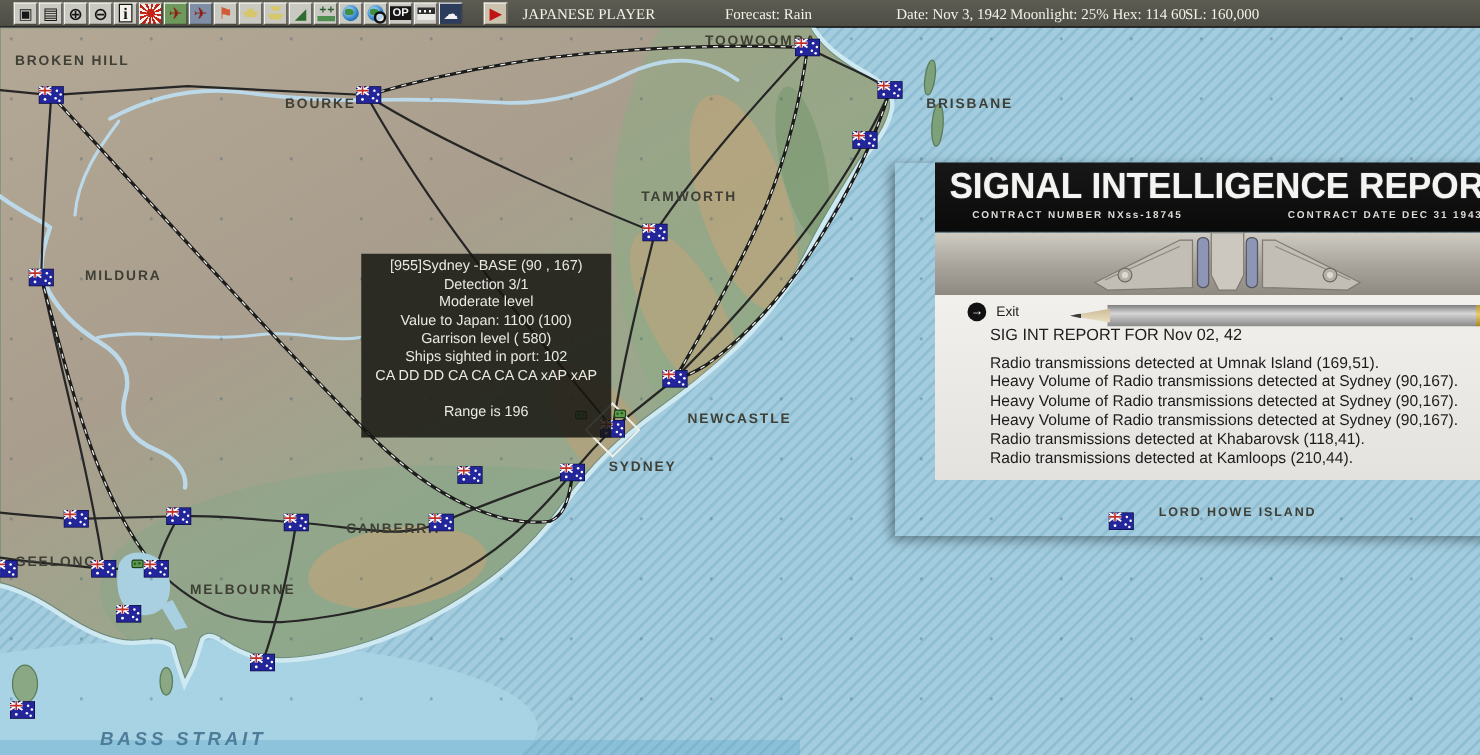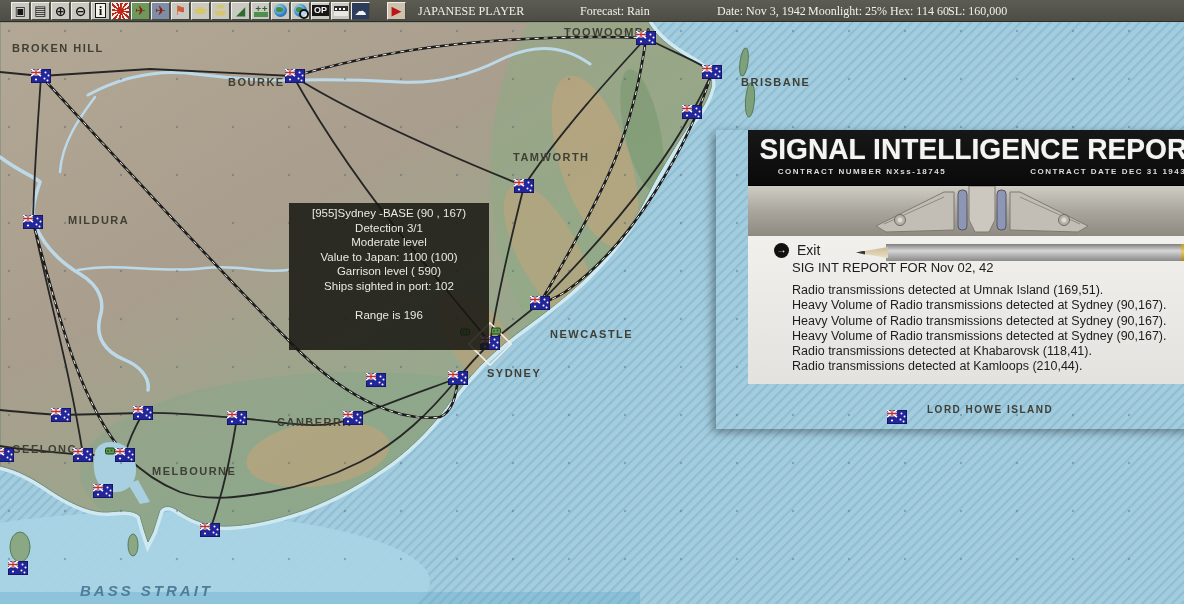--- a/index.html
+++ b/index.html
@@ -75,21 +75,21 @@
   .sg-screw{position:absolute;right:3px;width:9px;height:9px;border-radius:50%;
             background:radial-gradient(circle at 35% 35%,#eee,#8a8a8a 55%,#4a4a4a);}
   .sg-screw.s1{top:5px;} .sg-screw.s2{bottom:6px;}
   .sg-metal{height:50px;position:relative;}
   .sg-metal svg{display:block;}
   .sg-paper{position:relative;height:148px;background:linear-gradient(#f1f0ec,#e3e2de);
             color:#1c1c1c;}
   .sg-exit{position:absolute;left:26px;top:6px;display:flex;align-items:center;gap:8px;cursor:pointer;}
   .sg-exit-ico{width:15px;height:15px;border-radius:50%;background:#111;color:#fff;font-size:10px;
                display:flex;align-items:center;justify-content:center;line-height:1;}
-  .sg-exit-label{font-size:14px;}
+  .sg-exit-label{font-size:11px;}
   .pencil{position:absolute;left:108px;right:6px;top:8px;height:17px;}
   .p-tip{position:absolute;left:0;top:3px;width:32px;height:11px;
          background:linear-gradient(#cdbb96,#eadfc4);clip-path:polygon(0 50%,100% 0,100% 100%);}
   .p-point{position:absolute;left:0;top:6.5px;width:9px;height:4px;background:#3a3a3a;
            clip-path:polygon(0 50%,100% 0,100% 100%);}
   .p-body{position:absolute;left:30px;right:28px;top:0;height:17px;
           background:linear-gradient(#7f7f7f,#d6d6d6 40%,#a8a8a8 75%,#8a8a8a);}
   .p-band{position:absolute;right:16px;top:0;width:13px;height:17px;
           background:linear-gradient(#b89a30,#e8cc6a 45%,#a8861f);}
   .p-eraser{position:absolute;right:0;top:1px;width:17px;height:15px;border-radius:3px 6px 6px 3px;
@@ -329,22 +329,23 @@
   <use href="#unit" x="460" y="306" width="10" height="8"></use>
   <use href="#unit" x="491" y="305" width="10" height="8"></use>
   <use href="#unit" x="105" y="425" width="10" height="8"></use>
 </svg>
 
 <div class="tooltip">
   <div>[955]Sydney  -BASE  (90 , 167)</div>
   <div>Detection 3/1</div>
   <div>Moderate level</div>
   <div>Value to Japan:  1100 (100)</div>
-  <div>Garrison level ( 590)</div>
+  <div>Garrison level ( 580)</div>
   <div>Ships sighted in port: 102</div>
+  <div>CA DD DD CA CA CA CA xAP xAP</div>
   <div>&nbsp;</div>
   <div>Range is 196</div>
 </div>
 
 <div class="sigint">
   <div class="sg-banner">
     <div class="sg-title">SIGNAL INTELLIGENCE REPORT</div>
     <div class="sg-contract">
       <span>CONTRACT NUMBER   NXss-18745</span>
       <span>CONTRACT DATE  DEC  31  1943</span>

